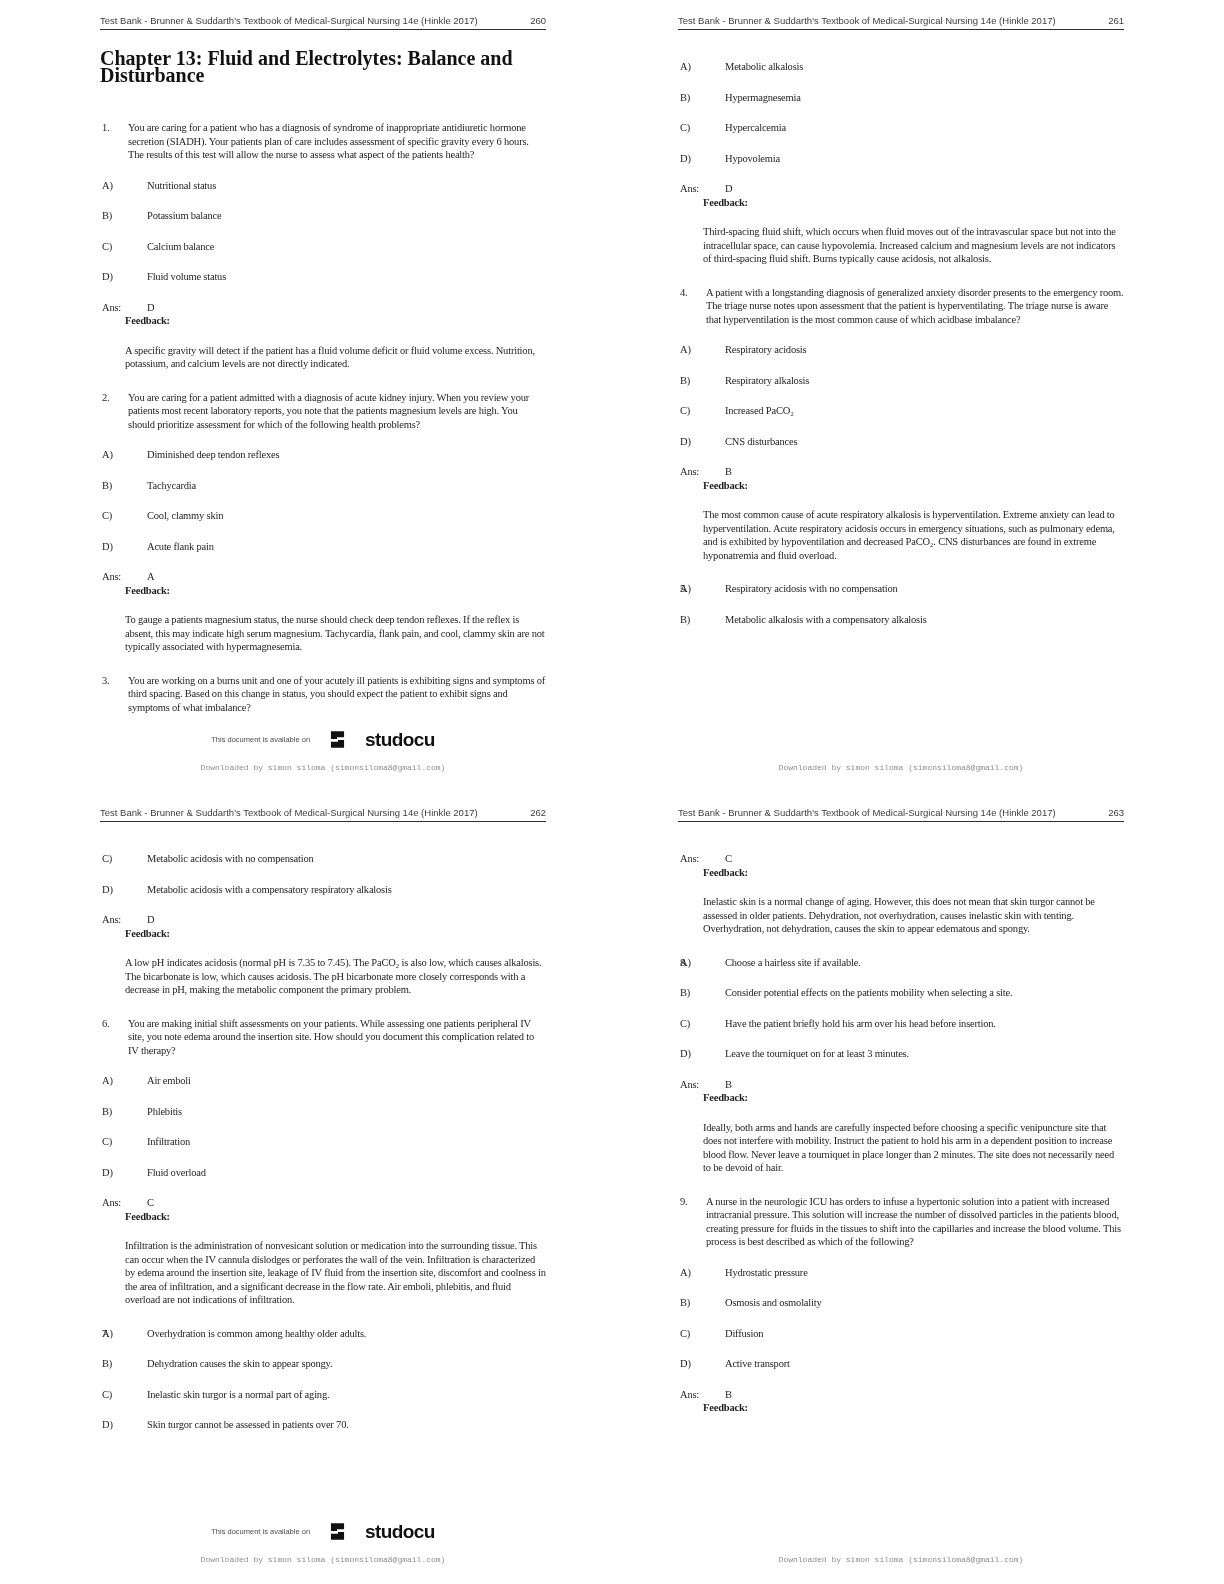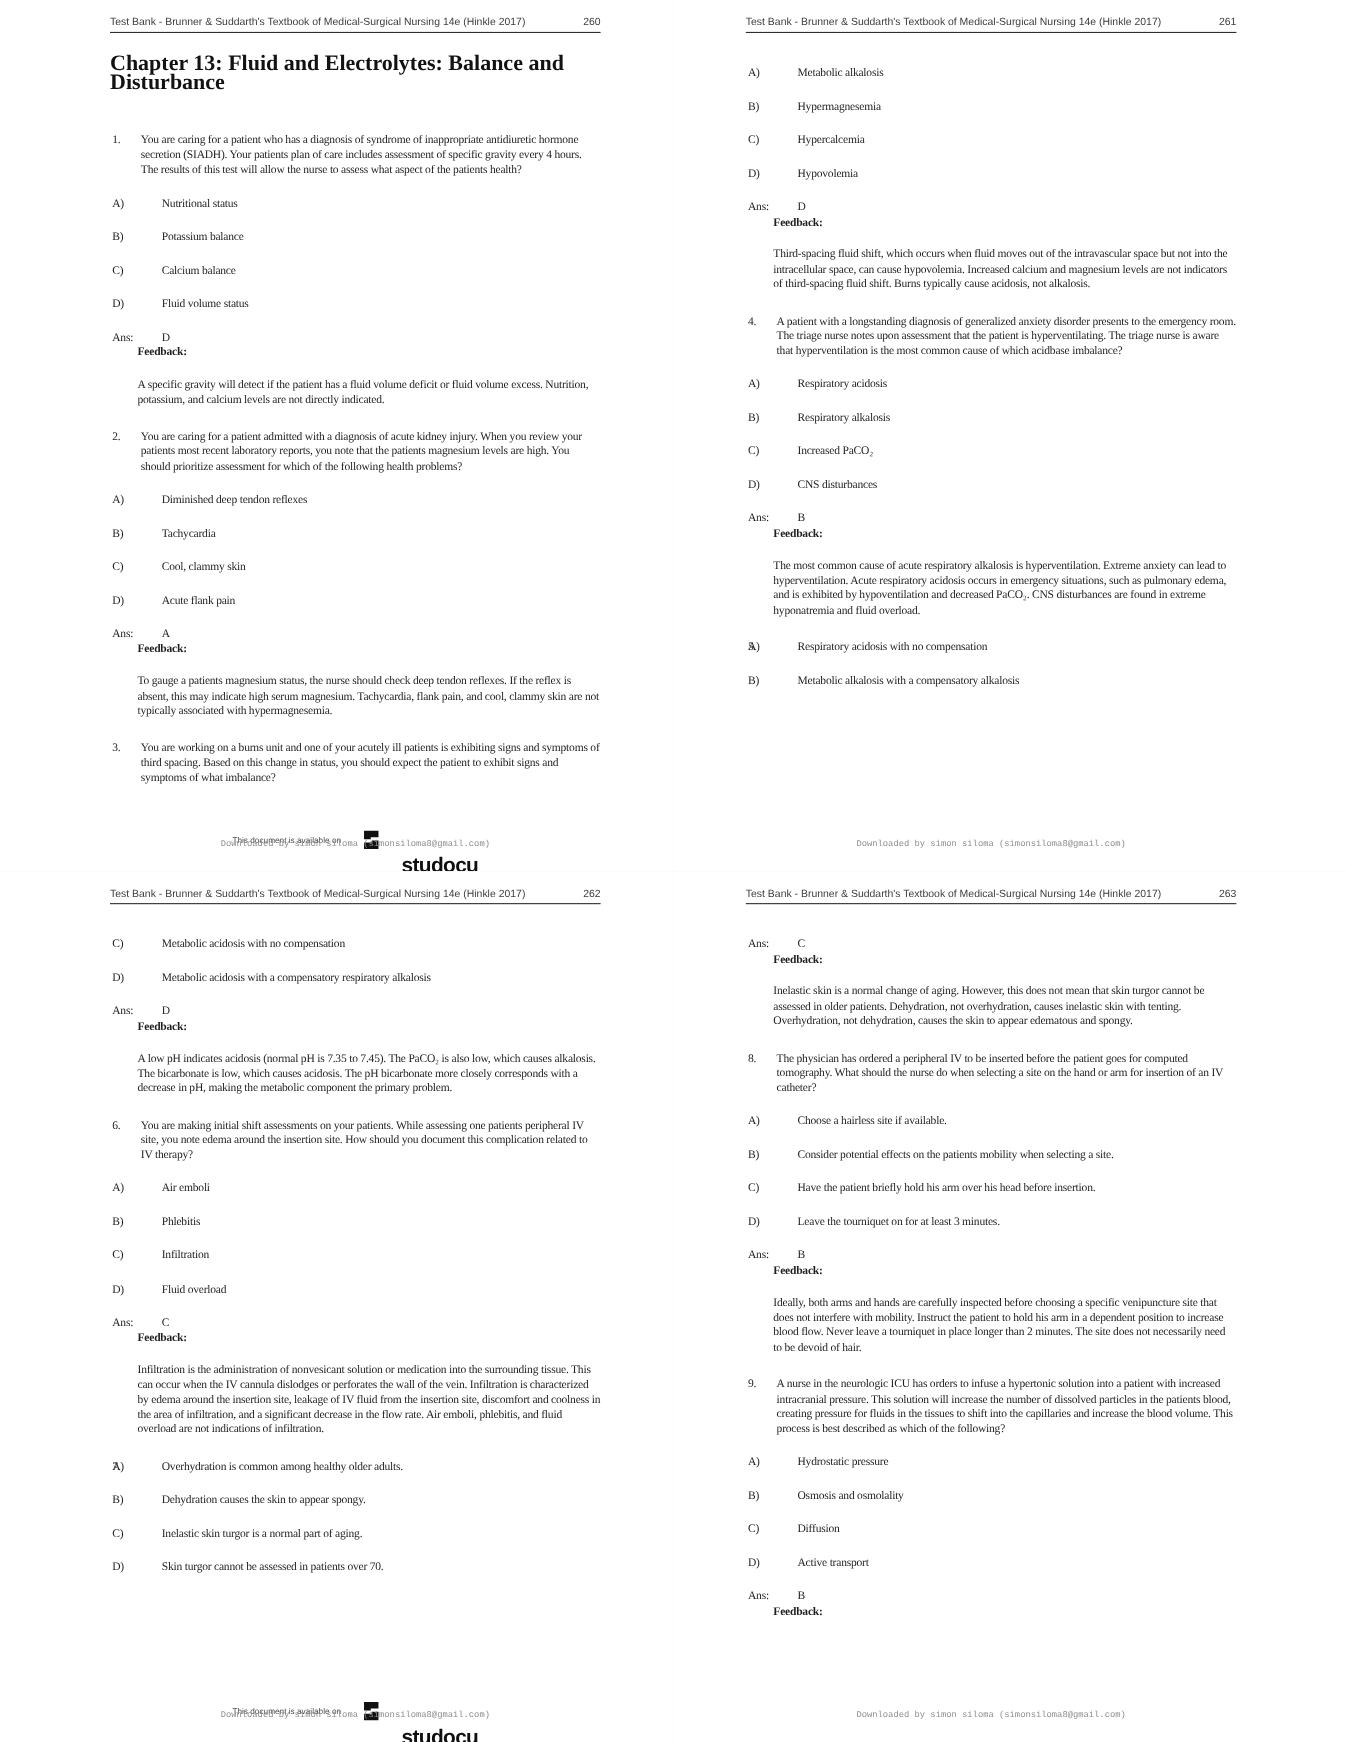--- a/index.html
+++ b/index.html
@@ -21,37 +21,37 @@
   .block-question{margin-top:20px;padding-left:28px;}
   .chapter-title + .block-question{margin-top:37px;}
   .q-num{position:absolute;left:2px;}
   .block-option,.block-answer{margin-top:17px;padding-left:47px;}
   .opt-letter,.ans-label{position:absolute;left:2px;}
   .block-fb-label{margin-left:25px;font-weight:bold;}
   .block-fb-text{margin-top:16px;margin-left:25px;}
   .studocu-line{position:absolute;top:729px;left:0;right:0;display:flex;justify-content:center;align-items:center;gap:17px;}
   .available-text{font-family:"Liberation Sans",sans-serif;font-size:7.5px;color:#4c4c4c;letter-spacing:0;}
   .studocu-logo{width:21px;height:21px;display:block;}
-  .studocu-brand{font-family:"Liberation Sans",sans-serif;font-weight:bold;font-size:19px;letter-spacing:-0.6px;color:#101010;line-height:21px;margin-top:48px;}
+  .studocu-brand{font-family:"Liberation Sans",sans-serif;font-weight:bold;font-size:19px;letter-spacing:-0.6px;color:#101010;line-height:21px;}
   .downloaded-line{position:absolute;top:763px;left:0;right:0;text-align:center;
     font-family:Liberation Mono, monospace;font-size:8px;color:#8d8d8d;letter-spacing:0;}
 </style>
 </head>
 <body>
 
 <main class="canvas">
     <section class="page page--left" style="left: 0px; top: 0px;">
       <div class="page-inner">
         <div class="page-header">
           <span class="header-title">Test Bank - Brunner &amp; Suddarth's Textbook of Medical-Surgical Nursing 14e (Hinkle 2017)</span>
           <span class="header-page-number">260</span>
         </div>
         <div class="page-body">
           <h1 class="chapter-title">Chapter 13: Fluid and Electrolytes: Balance and Disturbance</h1>
-          <div class="block block-question"><span class="q-num">1.</span><span class="q-text">You are caring for a patient who has a diagnosis of syndrome of inappropriate antidiuretic hormone secretion (SIADH). Your patients plan of care includes assessment of specific gravity every 4 hours. The results of this test will allow the nurse to assess what aspect of the patients health?</span></div>
+          <div class="block block-question"><span class="q-num">1.</span><span class="q-text">You are caring for a patient who has a diagnosis of syndrome of inappropriate antidiuretic hormone secretion (SIADH). Your patients plan of care includes assessment of specific gravity every 6 hours. The results of this test will allow the nurse to assess what aspect of the patients health?</span></div>
           <div class="block block-option"><span class="opt-letter">A)</span><span class="opt-text">Nutritional status</span></div>
           <div class="block block-option"><span class="opt-letter">B)</span><span class="opt-text">Potassium balance</span></div>
           <div class="block block-option"><span class="opt-letter">C)</span><span class="opt-text">Calcium balance</span></div>
           <div class="block block-option"><span class="opt-letter">D)</span><span class="opt-text">Fluid volume status</span></div>
           <div class="block block-answer"><span class="ans-label">Ans:</span><span class="ans-value">D</span></div>
           <div class="block block-fb-label">Feedback:</div>
           <div class="block block-fb-text">A specific gravity will detect if the patient has a fluid volume deficit or fluid volume excess. Nutrition, potassium, and calcium levels are not directly indicated.</div>
           <div class="block block-question"><span class="q-num">2.</span><span class="q-text">You are caring for a patient admitted with a diagnosis of acute kidney injury. When you review your patients most recent laboratory reports, you note that the patients magnesium levels are high. You should prioritize assessment for which of the following health problems?</span></div>
           <div class="block block-option"><span class="opt-letter">A)</span><span class="opt-text">Diminished deep tendon reflexes</span></div>
           <div class="block block-option"><span class="opt-letter">B)</span><span class="opt-text">Tachycardia</span></div>
@@ -146,21 +146,21 @@
     <section class="page page--right" style="left: 612px; top: 792px;">
       <div class="page-inner">
         <div class="page-header">
           <span class="header-title">Test Bank - Brunner &amp; Suddarth's Textbook of Medical-Surgical Nursing 14e (Hinkle 2017)</span>
           <span class="header-page-number">263</span>
         </div>
         <div class="page-body page-body--cont">
           <div class="block block-answer"><span class="ans-label">Ans:</span><span class="ans-value">C</span></div>
           <div class="block block-fb-label">Feedback:</div>
           <div class="block block-fb-text">Inelastic skin is a normal change of aging. However, this does not mean that skin turgor cannot be assessed in older patients. Dehydration, not overhydration, causes inelastic skin with tenting. Overhydration, not dehydration, causes the skin to appear edematous and spongy.</div>
-          <div class="block block-question"><span class="q-num">8.</span><span class="q-text">The physician has ordered a peripheral IV to be inserted before the patient goes for computed tomography. What should the nurse do when selecting a site on the hand or arm for insertion of an IV catheter?</span></div>
+          <div class="block block-question"><span class="q-num">8.</span></div>
           <div class="block block-option"><span class="opt-letter">A)</span><span class="opt-text">Choose a hairless site if available.</span></div>
           <div class="block block-option"><span class="opt-letter">B)</span><span class="opt-text">Consider potential effects on the patients mobility when selecting a site.</span></div>
           <div class="block block-option"><span class="opt-letter">C)</span><span class="opt-text">Have the patient briefly hold his arm over his head before insertion.</span></div>
           <div class="block block-option"><span class="opt-letter">D)</span><span class="opt-text">Leave the tourniquet on for at least 3 minutes.</span></div>
           <div class="block block-answer"><span class="ans-label">Ans:</span><span class="ans-value">B</span></div>
           <div class="block block-fb-label">Feedback:</div>
           <div class="block block-fb-text">Ideally, both arms and hands are carefully inspected before choosing a specific venipuncture site that does not interfere with mobility. Instruct the patient to hold his arm in a dependent position to increase blood flow. Never leave a tourniquet in place longer than 2 minutes. The site does not necessarily need to be devoid of hair.</div>
           <div class="block block-question"><span class="q-num">9.</span><span class="q-text">A nurse in the neurologic ICU has orders to infuse a hypertonic solution into a patient with increased intracranial pressure. This solution will increase the number of dissolved particles in the patients blood, creating pressure for fluids in the tissues to shift into the capillaries and increase the blood volume. This process is best described as which of the following?</span></div>
           <div class="block block-option"><span class="opt-letter">A)</span><span class="opt-text">Hydrostatic pressure</span></div>
           <div class="block block-option"><span class="opt-letter">B)</span><span class="opt-text">Osmosis and osmolality</span></div>

